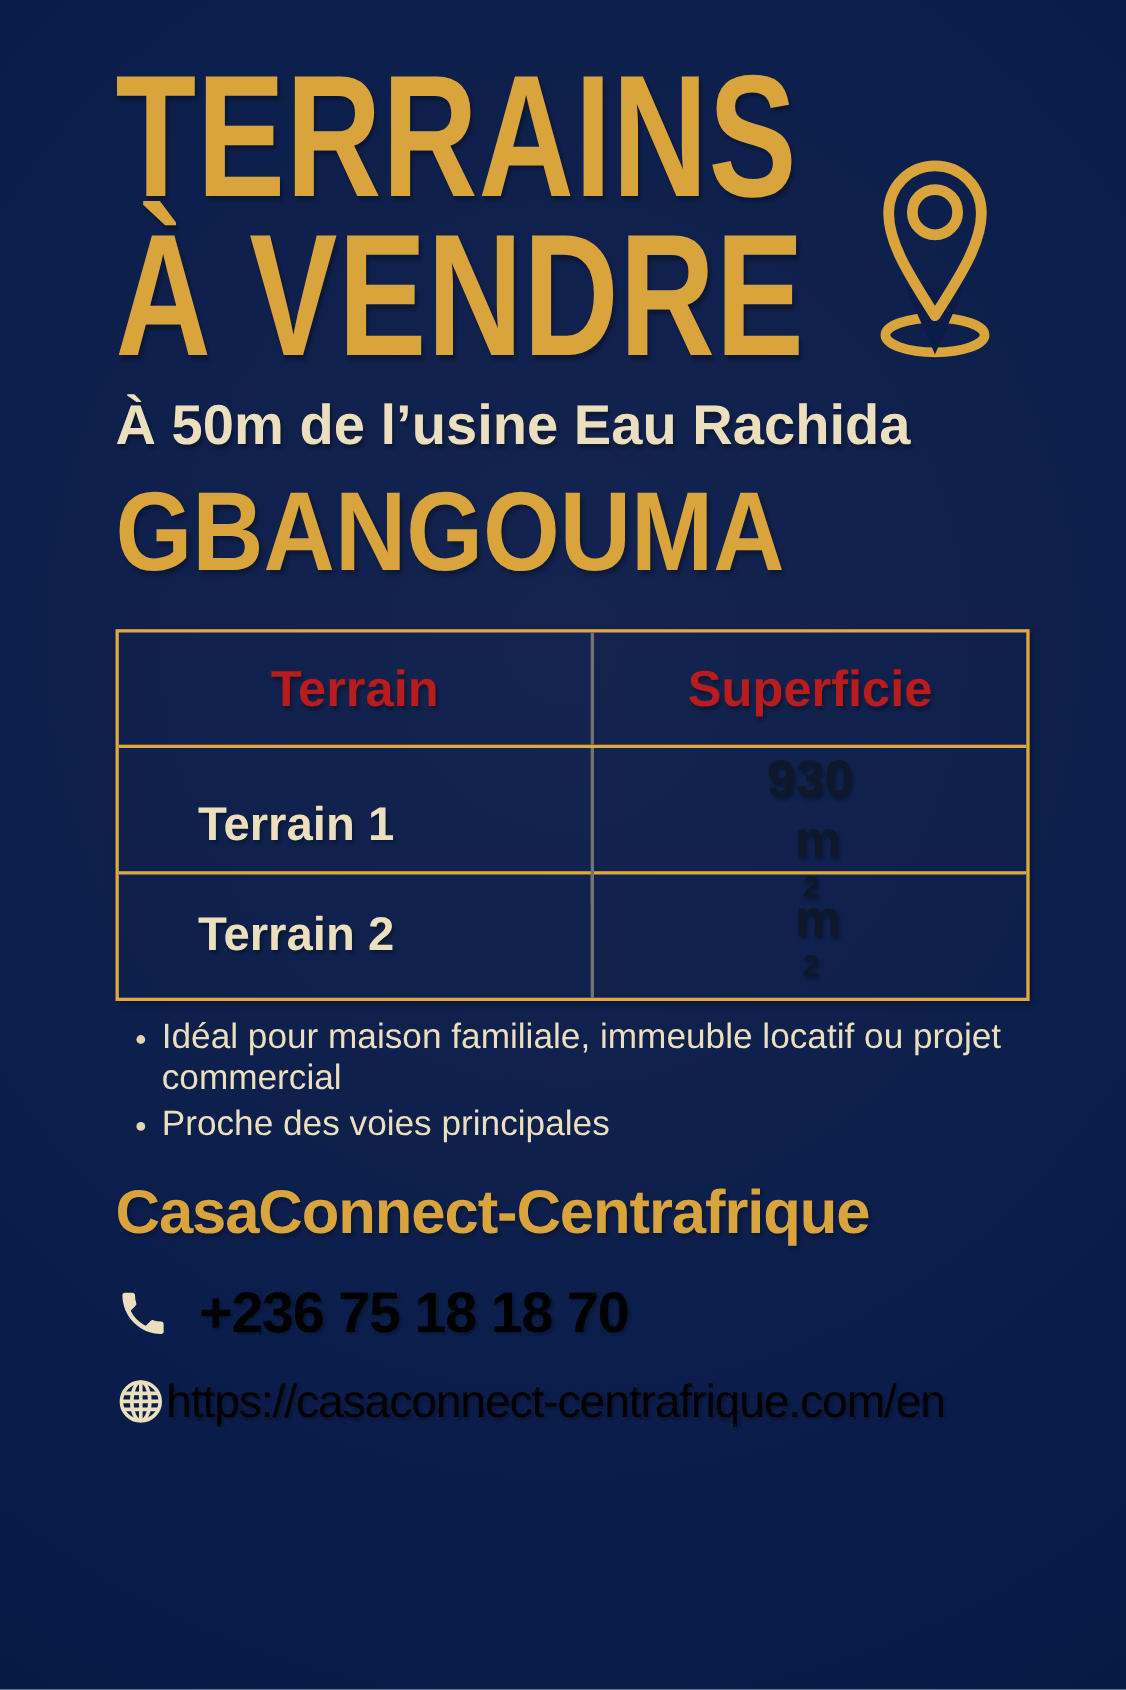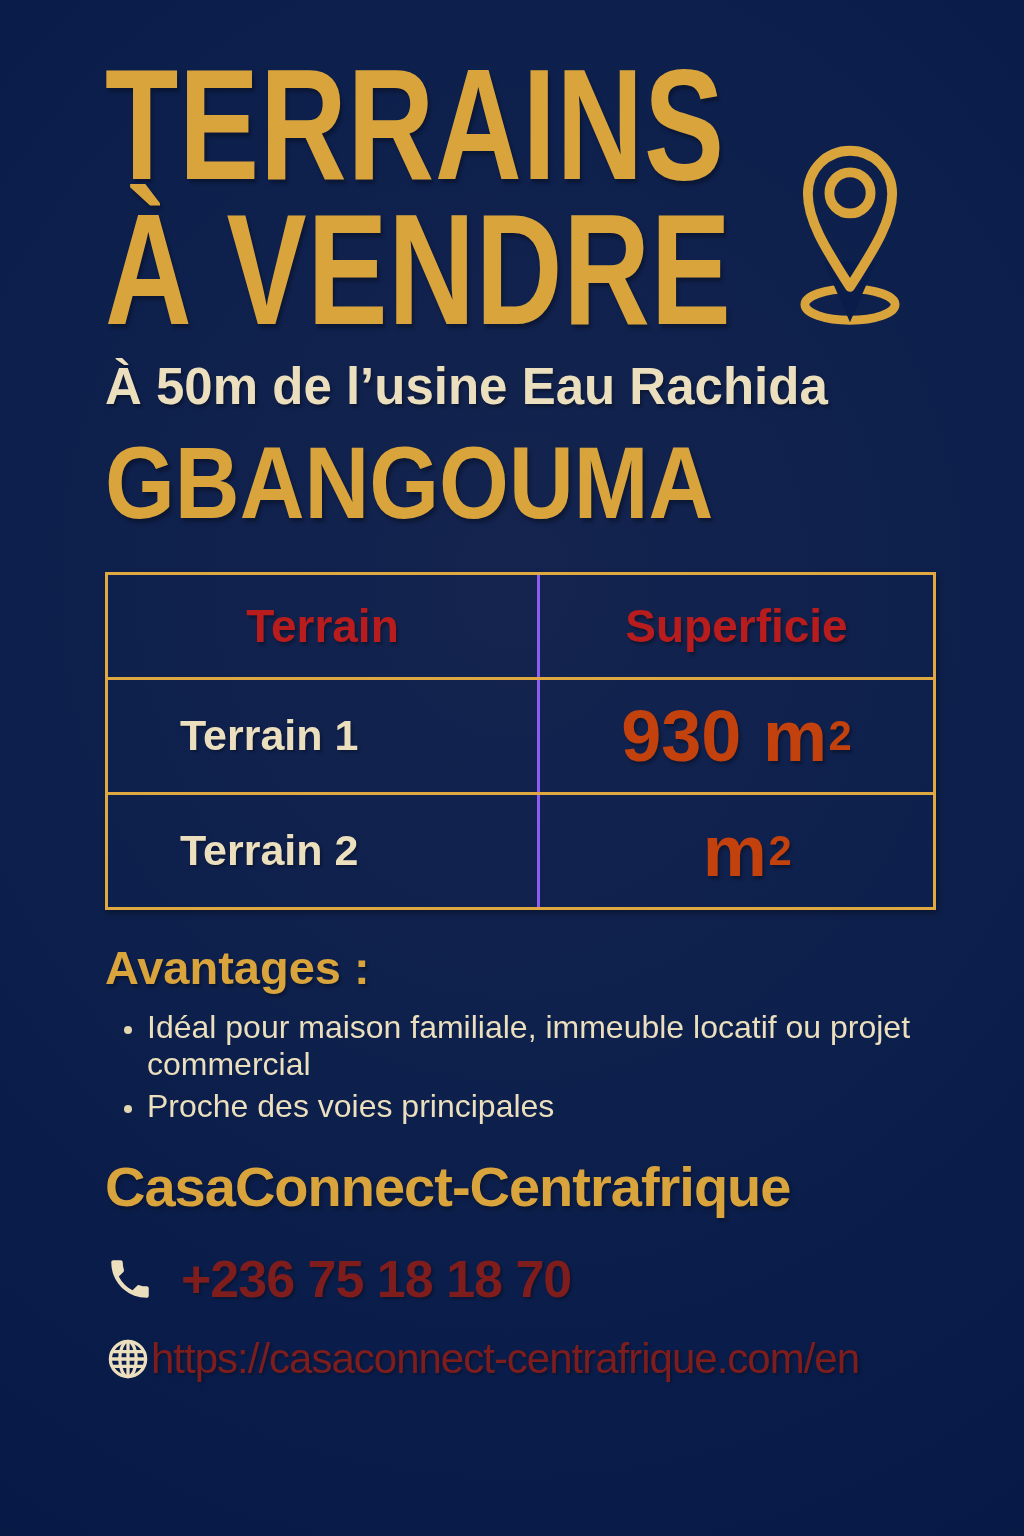--- a/index.html
+++ b/index.html
@@ -63,36 +63,37 @@
     width: 825px;
     border: 3px solid #dfa840;
     box-shadow: 2px 3px 6px rgba(0,0,0,0.35);
   }
   .t-row { display: grid; grid-template-columns: 52% 48%; }
   .t-row + .t-row { border-top: 3px solid #dfa840; }
   .t-cell {
     display: flex; align-items: center;
     box-sizing: border-box;
   }
-  .t-cell.col2 { border-left: 3px solid #8b5cf6; justify-content: center; }
+  .t-cell.col2 { border-left: 3px solid #737373; justify-content: center; }
   .t-head { height: 102px; }
   .t-head .t-cell { justify-content: center; }
   .t-head .t-cell span {
     font-size: 46px; font-weight: 700; color: #b91c1c;
     text-shadow: 2px 3px 3px rgba(0,0,0,0.30);
   }
   .t-body { height: 112px; }
   .t-label {
     padding-left: 72px;
     font-size: 43px; font-weight: 700; color: #ecdfbe;
     text-shadow: 2px 2px 3px rgba(0,0,0,0.30);
   }
   .t-value {
-    font-size: 72px; font-weight: 700; color: #c2410c;
-    text-shadow: 2px 3px 3px rgba(0,0,0,0.30);
+    font-size: 47px; font-weight: 700; color: #0f172a;
+    text-shadow: 2px 3px 3px rgba(0,0,0,0.30);
+    flex-direction: column;
   }
   .t-value .unit-base { margin-left: 0.30em; }
   .t-value .unit-sup {
     font-size: 0.58em;
     vertical-align: 0.52em;
     margin-left: 0.04em;
   }
 
   
   .adv-heading {
@@ -114,21 +115,21 @@
   
   .company {
     margin: 28px 0 0 0;
     font-size: 56px; font-weight: 700; color: #d9a43c;
     letter-spacing: -1px;
     white-space: nowrap;
     text-shadow: 2px 3px 4px rgba(0,0,0,0.30);
   }
   .contact-row {
     display: flex; align-items: center;
-    color: #7f1d1d;
+    color: #000000;
   }
   .contact-row.phone-row { margin-top: 30px; gap: 26px; }
   .contact-row.web-row { margin-top: 26px; }
   .phone-text {
     font-size: 52px; font-weight: 700; letter-spacing: -1px;
     text-shadow: 2px 2px 3px rgba(0,0,0,0.30);
   }
   .web-text {
     font-size: 42px; font-weight: 400; letter-spacing: -1px;
     text-shadow: 2px 2px 3px rgba(0,0,0,0.30);
@@ -175,21 +176,20 @@
     </div>
     <div class="t-row t-body">
       <div class="t-cell col1 t-label">Terrain 2</div>
       <div class="t-cell col2 t-value">
           <span class="unit-base">m</span>
           <span class="unit-sup">2</span>
       </div>
     </div>
   </div>
 
-  <h3 class="adv-heading">Avantages :</h3>
   <ul class="adv-list">
     <li>Idéal pour maison familiale, immeuble locatif ou projet commercial</li>
     <li>Proche des voies principales</li>
   </ul>
 
   <h2 class="company">CasaConnect-Centrafrique</h2>
 
   <div class="contact-row phone-row">
     <span>
       <svg class="icon-svg" width="50" height="50" viewBox="0 0 24 24" aria-hidden="true">

